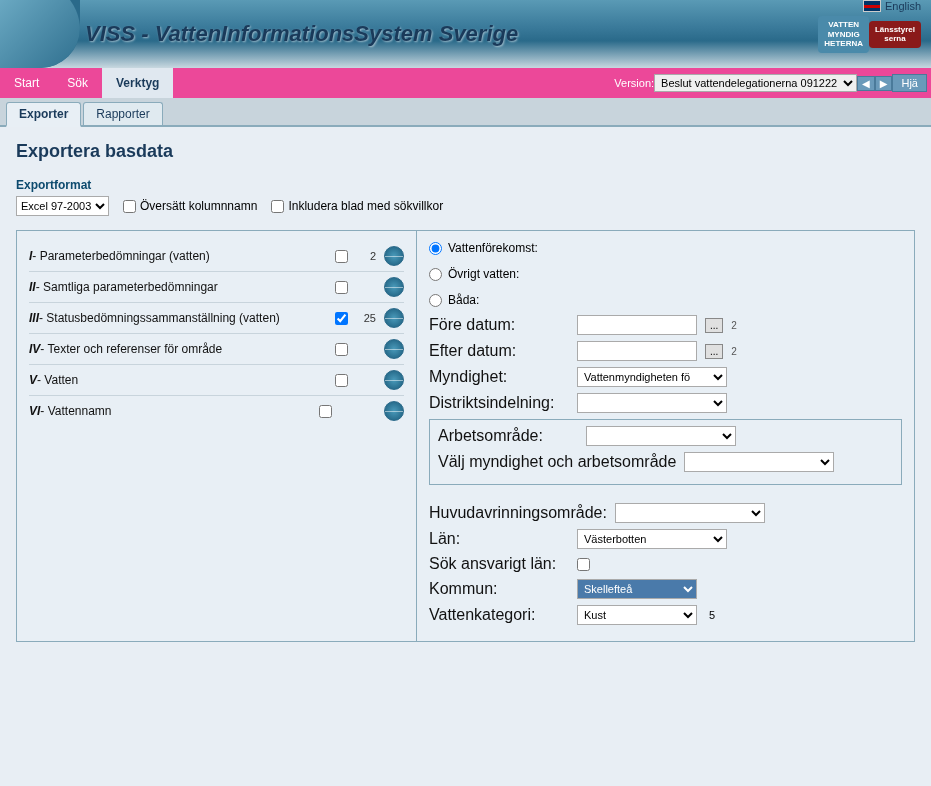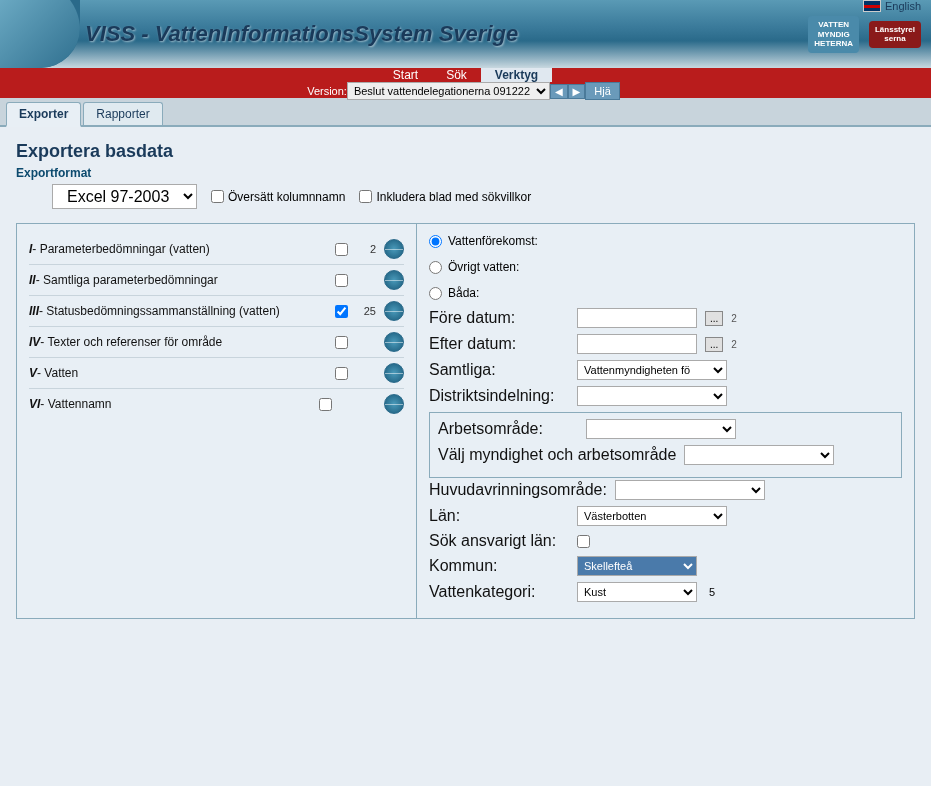--- a/index.html
+++ b/index.html
@@ -65,21 +65,20 @@
     }
     .flag-icon::after {
       content: '';
       position: absolute;
       top: 4px; left: 0; right: 0;
       height: 3px;
       background: #cc0000;
     }
     .header-logos {
       display: flex;
-      gap: 10px;
       align-items: center;
     }
     .logo-vm {
       background: #4a8aaa;
       color: white;
       font-size: 8px;
       font-weight: bold;
       padding: 4px 6px;
       border-radius: 4px;
       text-align: center;
@@ -91,28 +90,27 @@
       font-size: 8px;
       font-weight: bold;
       padding: 4px 6px;
       border-radius: 4px;
       text-align: center;
       line-height: 1.2;
     }
 
     
     .navbar {
-      background: #b91c1c;
+      background: #ec4899;
       height: 30px;
       display: flex;
       align-items: center;
       padding: 0 0;
       gap: 0;
       justify-content: space-between;
-      flex-direction: column;
     }
     .navbar-left {
       display: flex;
       align-items: stretch;
       height: 100%;
     }
     .nav-item {
       padding: 0 14px;
       display: flex;
       align-items: center;
@@ -185,40 +183,39 @@
     
     .main-content {
       background: #e8eef4;
       padding: 14px 16px;
       min-height: 680px;
     }
     .page-title {
       font-size: 18px;
       font-weight: bold;
       color: #1a3a5a;
-      margin-bottom: 4px;
+      margin-bottom: 16px;
     }
     .section-label {
       font-weight: bold;
       font-size: 12px;
       margin-bottom: 4px;
       color: #0c4a6e;
     }
     .format-row {
       display: flex;
       align-items: center;
       gap: 14px;
       margin-bottom: 14px;
     }
     .format-select {
-      font-size: 16px;
-      padding: 2px 10px;
+      font-size: 11px;
+      padding: 2px 0;
       border: 1px solid #aaa;
       background: white;
-      margin-left: 36px;
     }
     .checkbox-label {
       display: flex;
       align-items: center;
       gap: 4px;
       font-size: 12px;
       cursor: pointer;
     }
 
     
@@ -492,21 +489,21 @@
       </div>
 
       <div class="field-row">
         <span class="field-label">Efter datum:</span>
         <input type="text" class="field-input" style="width: 120px;">
         <button class="btn-dots">...</button>
         <span style="font-size:10px; color:#555;">2</span>
       </div>
 
       <div class="field-row">
-        <span class="field-label">Samtliga:</span>
+        <span class="field-label">Myndighet:</span>
         <select class="field-select" style="width:150px">
           <option value="Vattenmyndigheten fö">Vattenmyndigheten fö</option>
         </select>
       </div>
 
       <div class="field-row">
         <span class="field-label">Distriktsindelning:</span>
         <select class="field-select" style="width:150px">
           <option></option>
         </select>
@@ -522,21 +519,21 @@
         </div>
 
         <div class="field-row">
           <span class="field-label">Välj myndighet och arbetsområde</span>
           <select class="field-select" style="width:150px">
             <option></option>
           </select>
         </div>
       </div>
 
-      <div class="field-row" style="margin-top:2px">
+      <div class="field-row" style="margin-top:18px">
         <span class="field-label">Huvudavrinningsområde:</span>
         <select class="field-select" style="width:150px">
           <option></option>
         </select>
       </div>
 
       <div class="field-row">
         <span class="field-label">Län:</span>
         <select class="field-select" style="width:150px">
           <option value="Västerbotten">Västerbotten</option>

